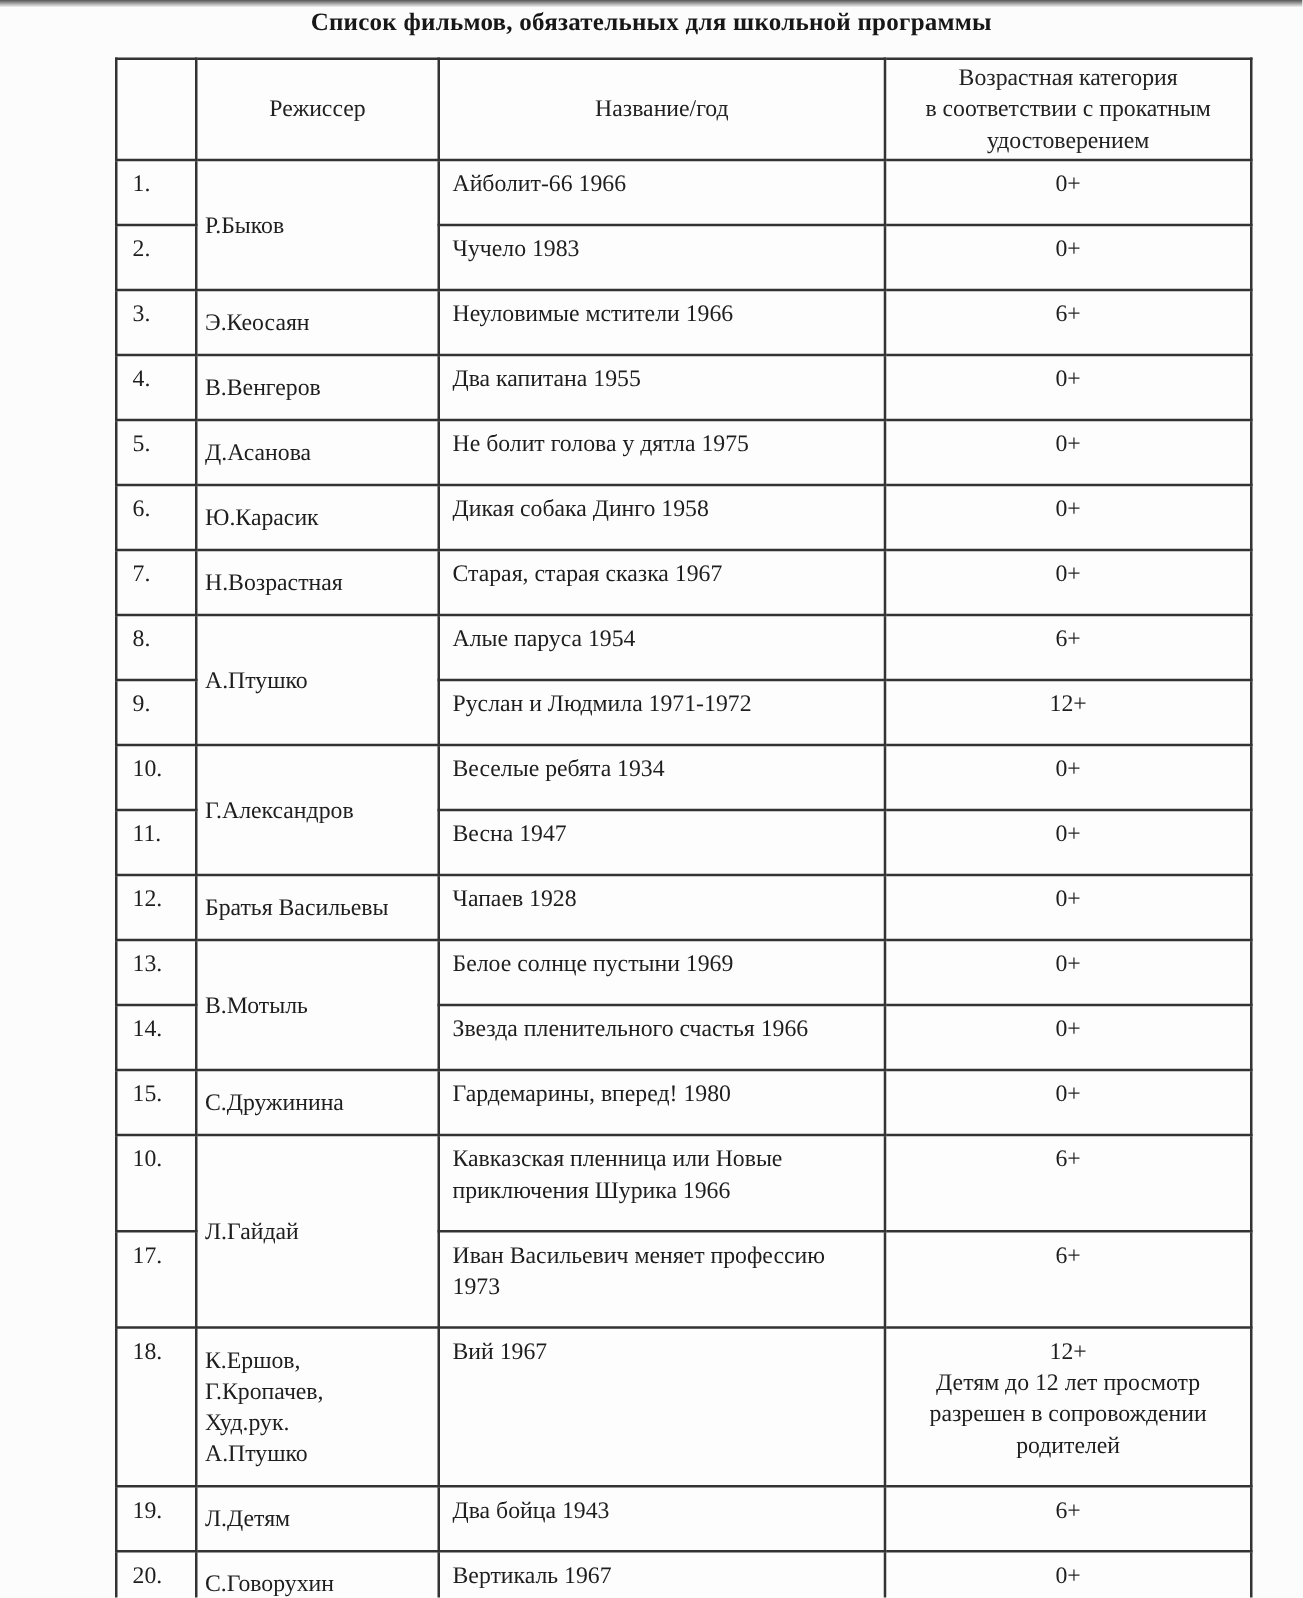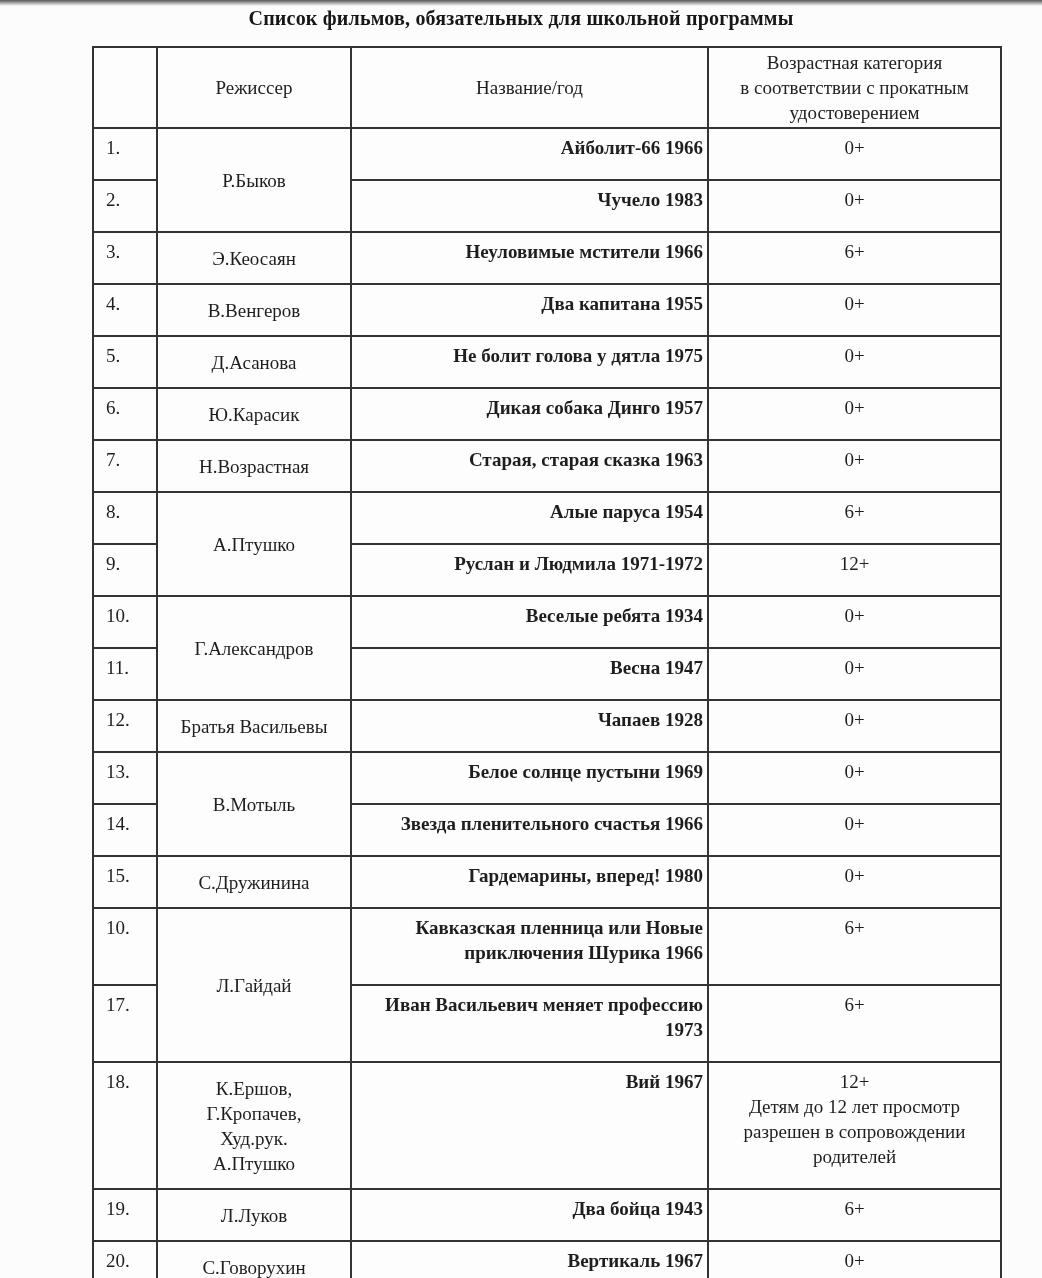--- a/index.html
+++ b/index.html
@@ -55,30 +55,28 @@
   th.col-age-h {
     white-space: pre-line;
   }
   td.col-num {
     vertical-align: top;
     text-align: left;
     padding: 6px 4px 19px 12px;
   }
   td.col-director {
     vertical-align: middle;
-    text-align: center;
     padding: 2px 6px;
     white-space: pre-line;
   }
   td.col-title {
     vertical-align: top;
-    text-align: right;
-    padding: 6px 4px 19px 27px;
-    white-space: pre-line;
-    font-weight: bold;
+    text-align: left;
+    padding: 6px 4px 19px 10px;
+    white-space: pre-line;
   }
   td.col-age {
     vertical-align: top;
     text-align: center;
     padding: 6px 10px 19px 10px;
     white-space: pre-line;
   }
 </style>
 </head>
 <body>
@@ -130,27 +128,27 @@
       </tr>
       <tr>
         <td class="col-num">5.</td>
         <td class="col-director">Д.Асанова</td>
         <td class="col-title">Не болит голова у дятла 1975</td>
         <td class="col-age">0+</td>
       </tr>
       <tr>
         <td class="col-num">6.</td>
         <td class="col-director">Ю.Карасик</td>
-        <td class="col-title">Дикая собака Динго 1957</td>
+        <td class="col-title">Дикая собака Динго 1958</td>
         <td class="col-age">0+</td>
       </tr>
       <tr>
         <td class="col-num">7.</td>
         <td class="col-director">Н.Возрастная</td>
-        <td class="col-title">Старая, старая сказка 1963</td>
+        <td class="col-title">Старая, старая сказка 1967</td>
         <td class="col-age">0+</td>
       </tr>
       <tr>
         <td class="col-num">8.</td>
         <td class="col-director" rowspan="2">А.Птушко</td>
         <td class="col-title">Алые паруса 1954</td>
         <td class="col-age">6+</td>
       </tr>
       <tr>
         <td class="col-num">9.</td>
@@ -211,21 +209,21 @@
 Худ.рук.
 А.Птушко</td>
         <td class="col-title">Вий 1967</td>
         <td class="col-age">12+
 Детям до 12 лет просмотр
 разрешен в сопровождении
 родителей</td>
       </tr>
       <tr>
         <td class="col-num">19.</td>
-        <td class="col-director">Л.Луков</td>
+        <td class="col-director">Л.Детям</td>
         <td class="col-title">Два бойца 1943</td>
         <td class="col-age">6+</td>
       </tr>
       <tr>
         <td class="col-num">20.</td>
         <td class="col-director">С.Говорухин</td>
         <td class="col-title">Вертикаль 1967</td>
         <td class="col-age">0+</td>
       </tr>
     </tbody>

